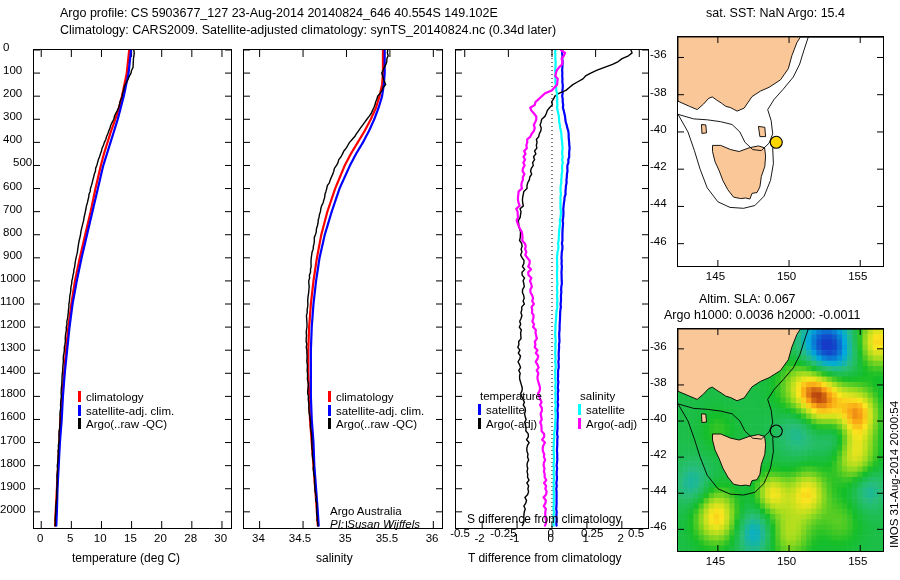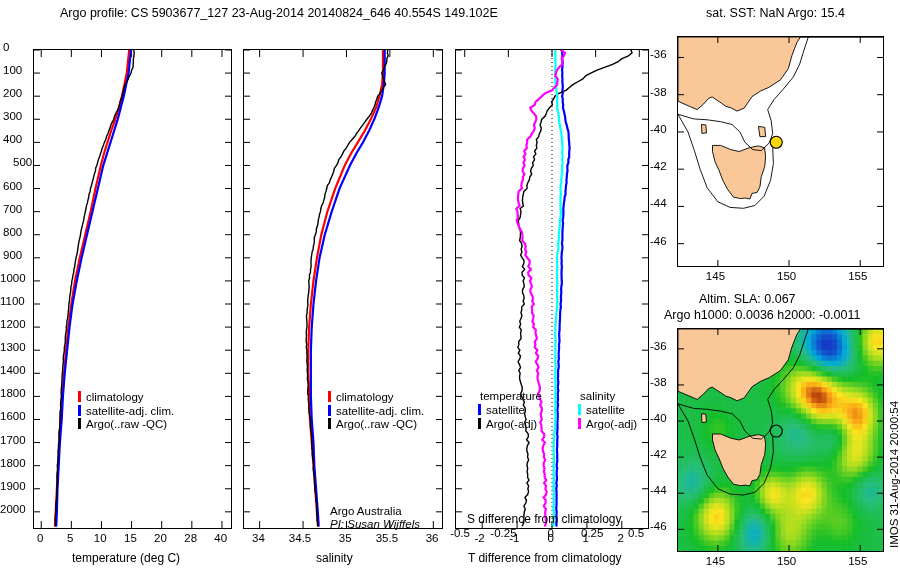--- a/index.html
+++ b/index.html
@@ -15,20 +15,21 @@
   .legrow{line-height:13.5px;height:13.5px;}
   svg{display:block;}
   .vtext{font-size:11.5px;white-space:nowrap;transform-origin:0 0;}
 </style>
 </head>
 <body>
 
 <div id="root">
 
   <div class="abs ttl" style="left:60px;top:6px;">Argo profile: CS 5903677_127 23-Aug-2014 20140824_646 40.554S 149.102E</div>
+  <div class="abs ttl" style="left:60px;top:23px;">Climatology: CARS2009. Satellite-adjusted climatology: synTS_20140824.nc (0.34d later)</div>
 
   <div class="frame" style="left:33px;top:49px;width:199px;height:480px;">
     <svg id="svg-temp" width="197" height="478" viewBox="0 0 197 478">
         <line x1="0" y1="0" x2="6" y2="0" stroke="#000" stroke-width="1"></line>
         <line x1="197" y1="0" x2="191" y2="0" stroke="#000" stroke-width="1"></line>
         <line x1="0" y1="23.091787439613526" x2="6" y2="23.091787439613526" stroke="#000" stroke-width="1"></line>
         <line x1="197" y1="23.091787439613526" x2="191" y2="23.091787439613526" stroke="#000" stroke-width="1"></line>
         <line x1="0" y1="46.18357487922705" x2="6" y2="46.18357487922705" stroke="#000" stroke-width="1"></line>
         <line x1="197" y1="46.18357487922705" x2="191" y2="46.18357487922705" stroke="#000" stroke-width="1"></line>
         <line x1="0" y1="69.27536231884058" x2="6" y2="69.27536231884058" stroke="#000" stroke-width="1"></line>
@@ -109,21 +110,21 @@
       <div class="abs tick" style="left: 0px; top: 479.744px;">1900</div>
       <div class="abs tick" style="left: 0px; top: 502.836px;">2000</div>
     </div>
   <div class="abs" id="temp-xticks">
       <div class="abs tick" style="left: 36.9294px; top: 532px;">0</div>
       <div class="abs tick" style="left: 67.0517px; top: 532px;">5</div>
       <div class="abs tick" style="left: 93.874px; top: 532px;">10</div>
       <div class="abs tick" style="left: 123.996px; top: 532px;">15</div>
       <div class="abs tick" style="left: 154.119px; top: 532px;">20</div>
       <div class="abs tick" style="left: 184.241px; top: 532px;">28</div>
-      <div class="abs tick" style="left: 214.363px; top: 532px;">40</div>
+      <div class="abs tick" style="left: 214.363px; top: 532px;">30</div>
     </div>
   <div class="abs axlab" style="left:72px;top:551px;">temperature (deg C)</div>
   <div class="abs" style="left:78px;top:389px;">
     <div class="legrow"><span class="swatch" style="background:#ff0000"></span><span class="lg">climatology</span></div>
     <div class="legrow"><span class="swatch" style="background:#0000ff"></span><span class="lg">satellite-adj. clim.</span></div>
     <div class="legrow"><span class="swatch" style="background:#000000"></span><span class="lg">Argo(..raw -QC)</span></div>
   </div>
 
   <div class="frame" style="left:243px;top:49px;width:200px;height:480px;">
     <svg id="svg-sal" width="198" height="478" viewBox="0 0 198 478">

